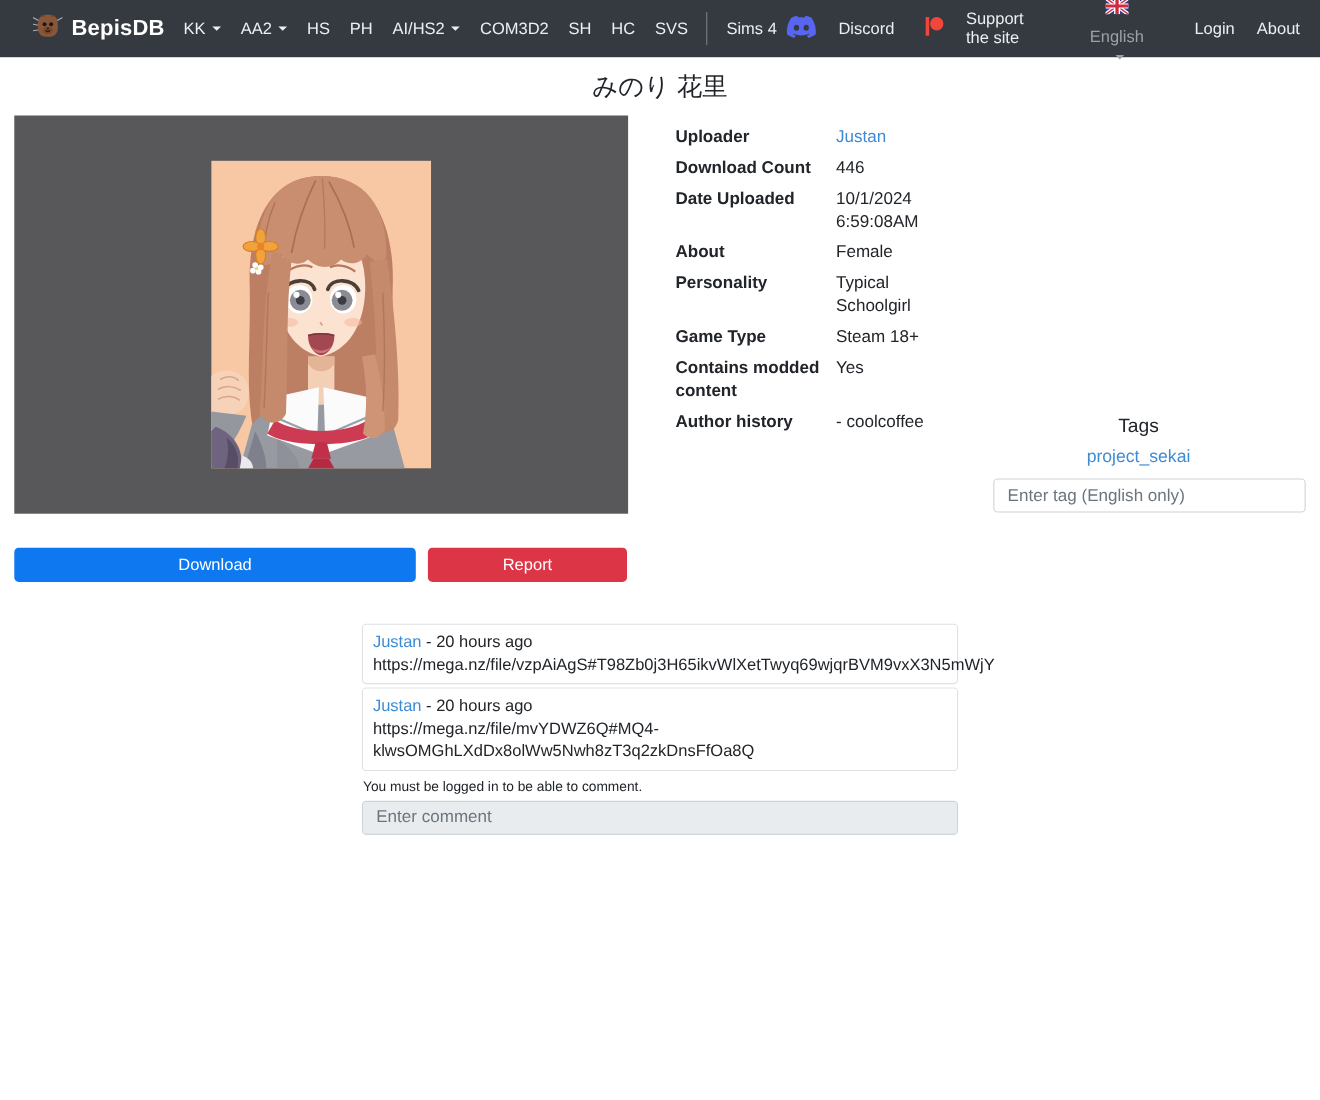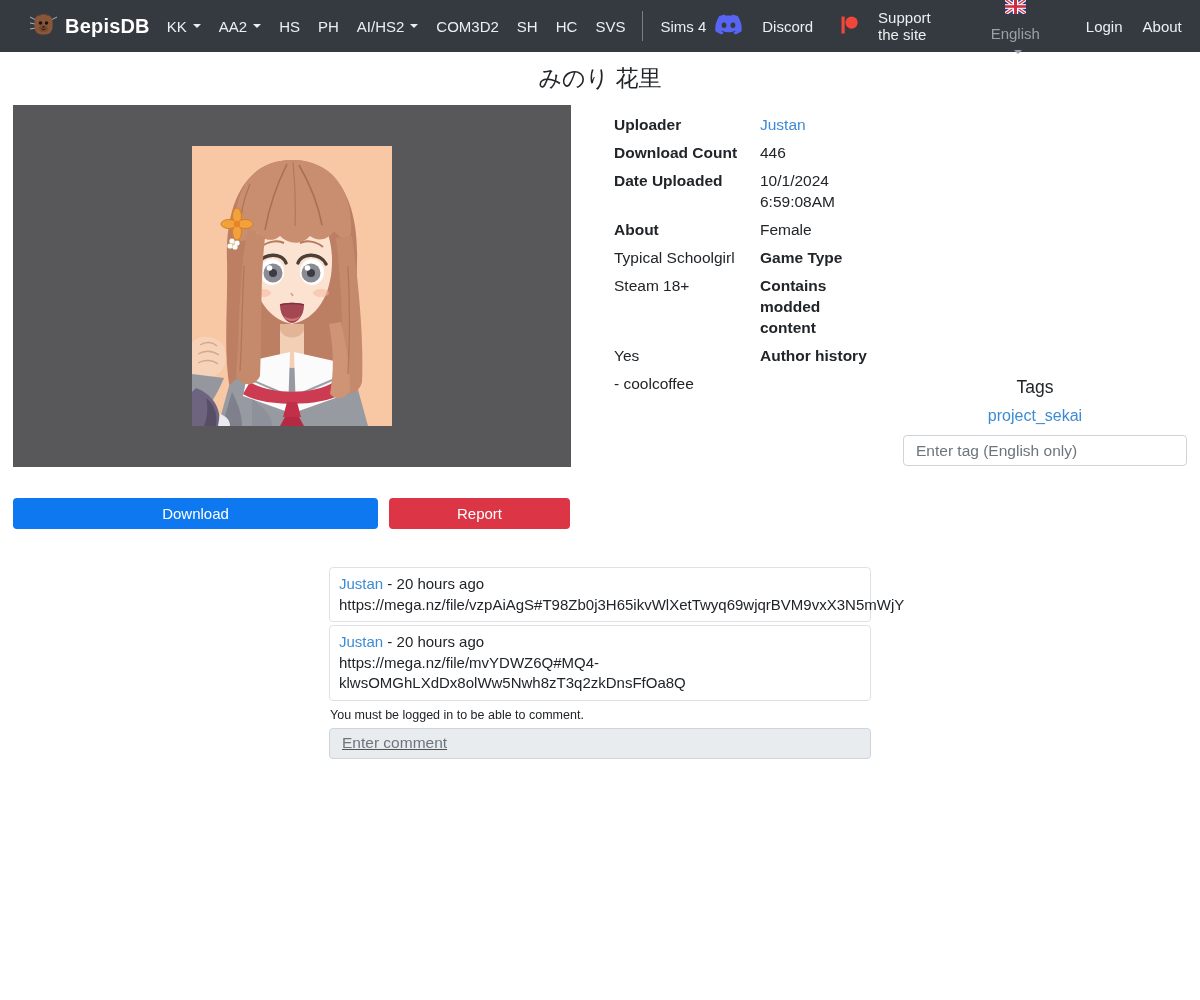--- a/index.html
+++ b/index.html
@@ -57,21 +57,21 @@
   .tag-input::placeholder { color:#6c757d; }
 
   
   .comments { position:absolute; left:329px; top:567px; width:542px; }
   .comment-card { border:1px solid #dee2e6; border-radius:4px; background:#fff; padding:6px 9px;
                   margin-bottom:3px; font-size:15px; line-height:20.5px; }
   .comment-url { color:#212529; }
   .comment-url.nowrap { white-space:nowrap; }
   .login-note { margin:7px 0 0 1px; font-size:12.5px; color:#212529; }
   .comment-input { margin-top:6px; width:542px; height:31px; background:#e9ecef; border:1px solid #ced4da;
-                   border-radius:4px; padding:4px 12px; font-size:15.5px; font-family:inherit;text-decoration:underline; }
+                   border-radius:4px; padding:4px 12px; font-size:15.5px; font-family:inherit; }
   .comment-input::placeholder { color:#6c757d; }
 </style>
 </head>
 <body>
 
 <div class="page">
 
   <div class="navbar">
     <div class="brand">
       <span>
@@ -271,20 +271,21 @@
 
   <div class="details">
     <div class="lbl">Uploader</div>
     <div class="val"><a class="link">Justan</a></div>
     <div class="lbl">Download Count</div>
     <div class="val">446</div>
     <div class="lbl">Date Uploaded</div>
     <div class="val">10/1/2024 6:59:08AM</div>
     <div class="lbl">About</div>
     <div class="val">Female</div>
+    <div class="lbl">Personality</div>
     <div class="val">Typical Schoolgirl</div>
     <div class="lbl">Game Type</div>
     <div class="val">Steam 18+</div>
     <div class="lbl">Contains modded content</div>
     <div class="val">Yes</div>
     <div class="lbl">Author history</div>
     <div class="val">- coolcoffee</div>
   </div>
 
   <div class="tags-col">

